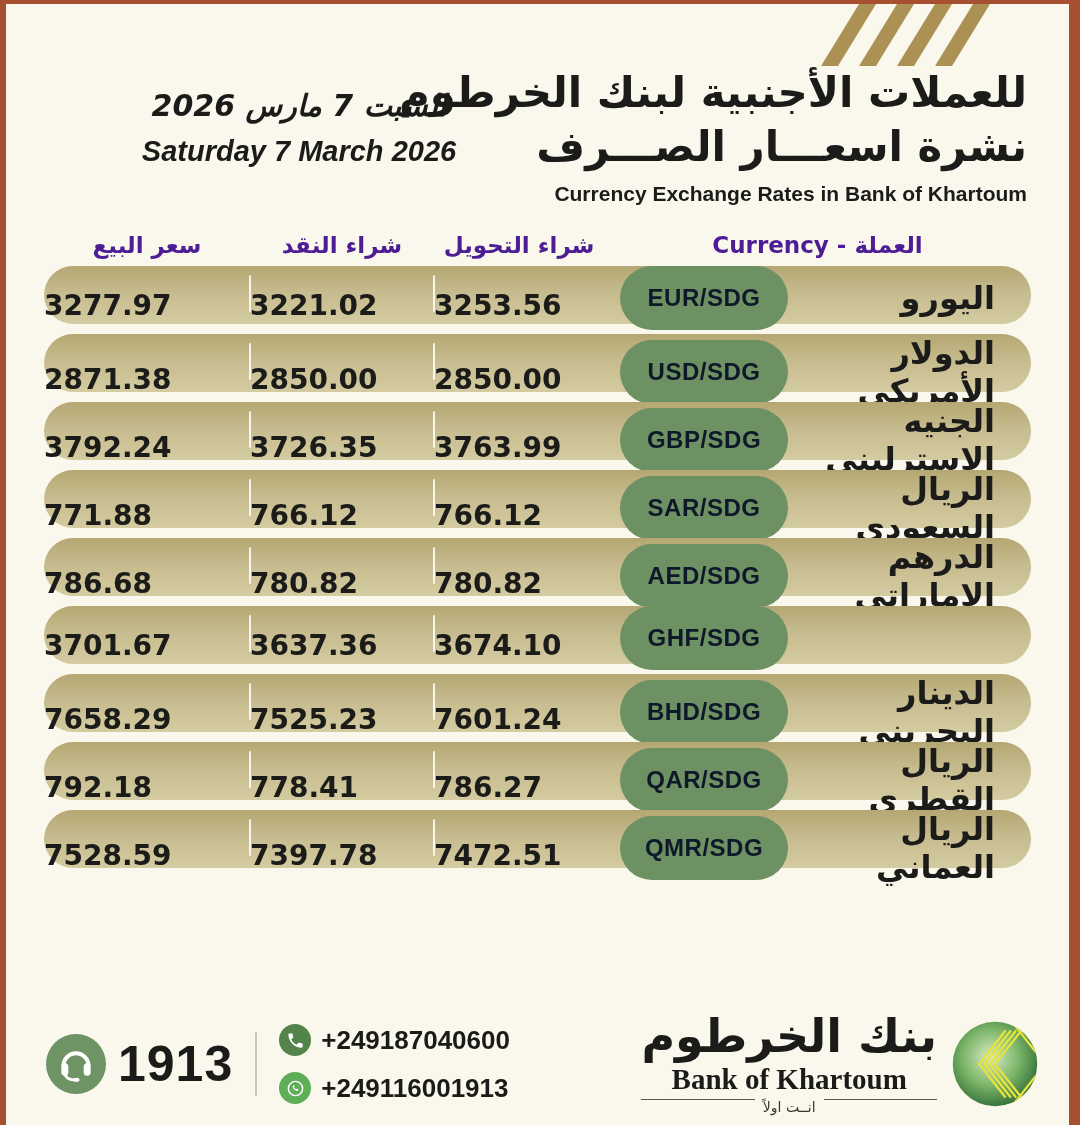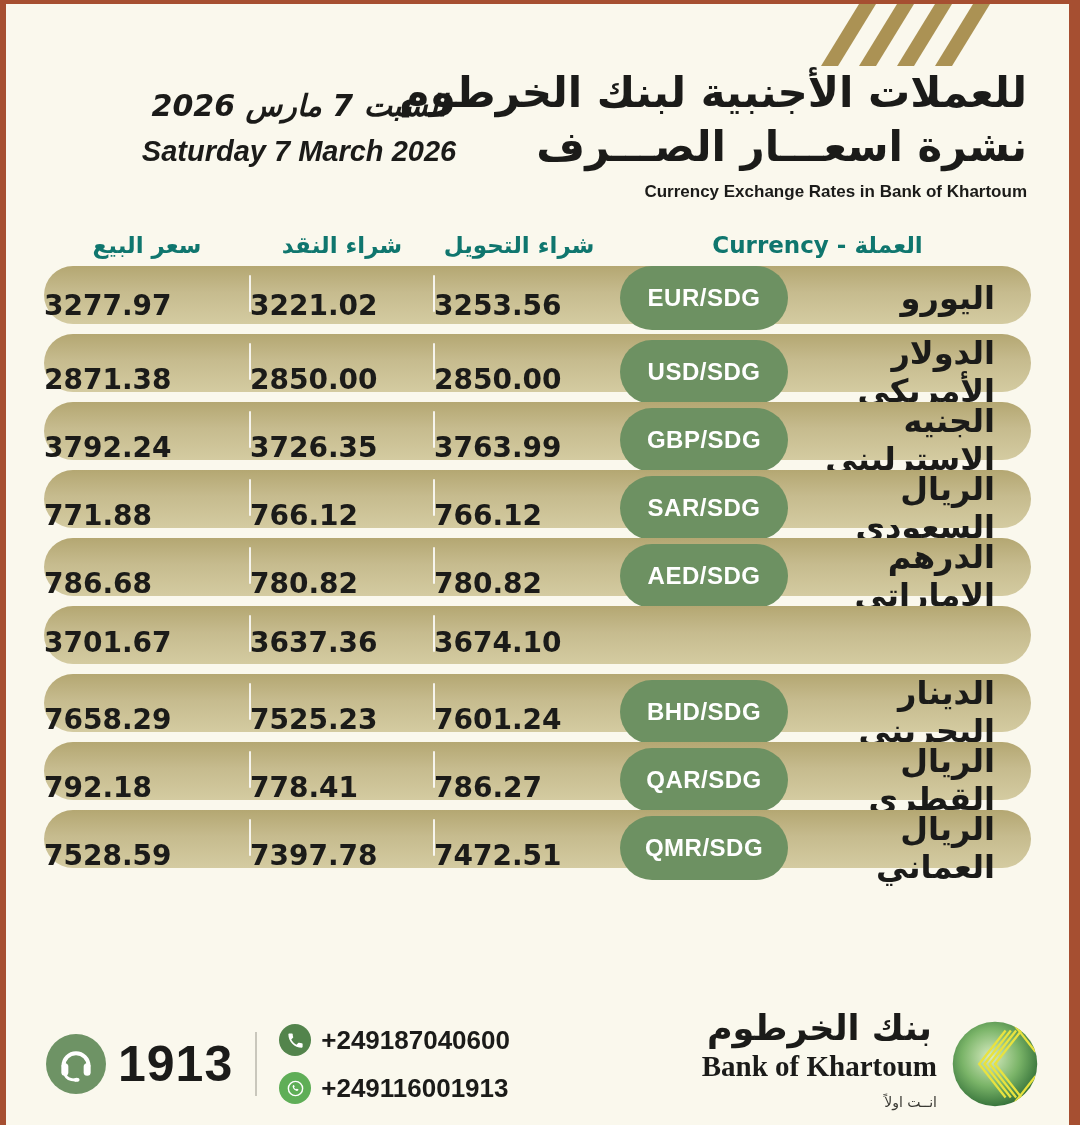--- a/index.html
+++ b/index.html
@@ -14,60 +14,60 @@
     font-family:"DejaVu Sans", sans-serif;
     color:#1b1b19;
   }
   
   .stripes { position:absolute; top:0; right:68px; width:200px; height:62px; }
   .date-block { position:absolute; left:128px; top:84px; width:330px; text-align:center;font-style:italic; }
   .date-ar { font-size:30px; font-weight:bold; direction:rtl; letter-spacing:.5px; }
   .date-en { font-size:29px; font-weight:bold; margin-top:12px; font-family:"Liberation Sans", sans-serif; }
   .title-block { position:absolute; right:42px; top:62px; text-align:right; }
   .title-ar { font-size:42px; font-weight:bold; direction:rtl; line-height:1.28; }
-  .title-en { font-size:17px; font-weight:bold; margin-top:8px; font-family:"Liberation Sans", sans-serif; }
+  .title-en { font-size:21px; font-weight:bold; margin-top:8px; font-family:"Liberation Sans", sans-serif; }
   
   .table { position:absolute; left:38px; right:38px; top:220px; }
   .cols { display:grid; grid-template-columns:206px 184px 170px 200px 1fr; }
-  .thead { height:42px; align-items:center; color:#0f766e; font-weight:600; font-size:23px; }
+  .thead { height:42px; align-items:center; color:#4c1d95; font-weight:600; font-size:23px; }
   .thead .h { text-align:center; direction:rtl; }
   .thead .h-currency { text-align:center; }
   .row {
     position:relative; height:58px; margin-bottom:10px; border-radius:29px;
     background:linear-gradient(180deg,#b4a772 0%, #c6bb8e 45%, #d4cba1 100%);
     align-items:center;
   }
   .cell-num { font-size:28px; font-weight:bold; padding-top:14px; }
   .sep { position:absolute; top:9px; width:2px; height:37px; background:rgba(255,255,255,.85); border-radius:1px; }
   .sep1 { left:205px; } .sep2 { left:389px; }
   .badge-wrap { display:flex; justify-content:center; align-items:center; }
   .badge {
     min-width:168px; height:64px; border-radius:32px; background:#6d9162;
-    color:#ffffff; font-size:24px; font-weight:bold; display:flex; align-items:center; justify-content:center;
+    color:#0f172a; font-size:24px; font-weight:bold; display:flex; align-items:center; justify-content:center;
     font-family:"Liberation Sans", sans-serif; letter-spacing:.5px;
   }
   .cell-name { text-align:right; direction:rtl; font-size:32px; font-weight:bold; padding-left:36px; padding-right:0; }
   .row .cell-name { padding-right:0; padding-left:0; padding-right:36px; }
   
   .footer { position:absolute; left:40px; right:30px; top:1014px; height:92px; display:flex; align-items:center; }
   .hotline-icon { width:60px; height:60px; border-radius:50%; background:#6e9365; display:flex; align-items:center; justify-content:center; }
   .hotline-num { font-size:50px; font-weight:bold; margin-left:12px; letter-spacing:1px; font-family:"Liberation Sans", sans-serif; }
   .vdiv { width:2px; height:64px; background:#c9c7bc; margin:0 22px; }
   .contacts { display:flex; flex-direction:column; gap:16px; }
   .contact { display:flex; align-items:center; gap:10px; }
   .cicon { width:32px; height:32px; border-radius:50%; display:flex; align-items:center; justify-content:center; }
   .cicon.phone { background:#53844c; }
   .cicon.wa { background:#5fae57; }
   .cnum { font-size:26px; font-weight:bold; font-family:"Liberation Sans", sans-serif; }
   .spacer { flex:1; }
   .bank-logo { display:flex; align-items:center; gap:14px; }
   .bank-text { text-align:center; }
-  .bank-ar { font-size:35px; font-weight:bold; direction:rtl; line-height:1; }
+  .bank-ar { font-size:46px; font-weight:bold; direction:rtl; line-height:1; }
   .bank-en { font-size:29px; font-weight:bold; font-family:"Liberation Serif", serif; margin-top:4px; }
-  .tagline { display:flex; align-items:flex-end; gap:8px; margin-top:3px; justify-content:center;flex-direction:column; }
+  .tagline { display:flex; align-items:flex-start; gap:8px; margin-top:3px; justify-content:center; }
   .tagline .dash { flex:1; height:1px; background:#5a5a52; min-width:55px; }
   .tagline .t { font-size:14px; direction:rtl; color:#3a3a34; }
 </style>
 </head>
 <body>
 
 <div class="page">
 
   <svg class="stripes" viewBox="0 0 200 62">
     <g fill="#ab9254">
@@ -151,20 +151,23 @@
             <div class="badge">AED/SDG</div>
           </div>
           <div class="cell-name" dir="rtl">الدرهم الإماراتي</div>
           <span class="sep sep1"></span>
           <span class="sep sep2"></span>
         </div>
         <div class="cols row">
           <div class="cell-num">3701.67</div>
           <div class="cell-num">3637.36</div>
           <div class="cell-num">3674.10</div>
+          <div class="badge-wrap">
+            <div class="badge">GHF/SDG</div>
+          </div>
           <span class="sep sep1"></span>
           <span class="sep sep2"></span>
         </div>
         <div class="cols row">
           <div class="cell-num">7658.29</div>
           <div class="cell-num">7525.23</div>
           <div class="cell-num">7601.24</div>
           <div class="badge-wrap">
             <div class="badge">BHD/SDG</div>
           </div>

